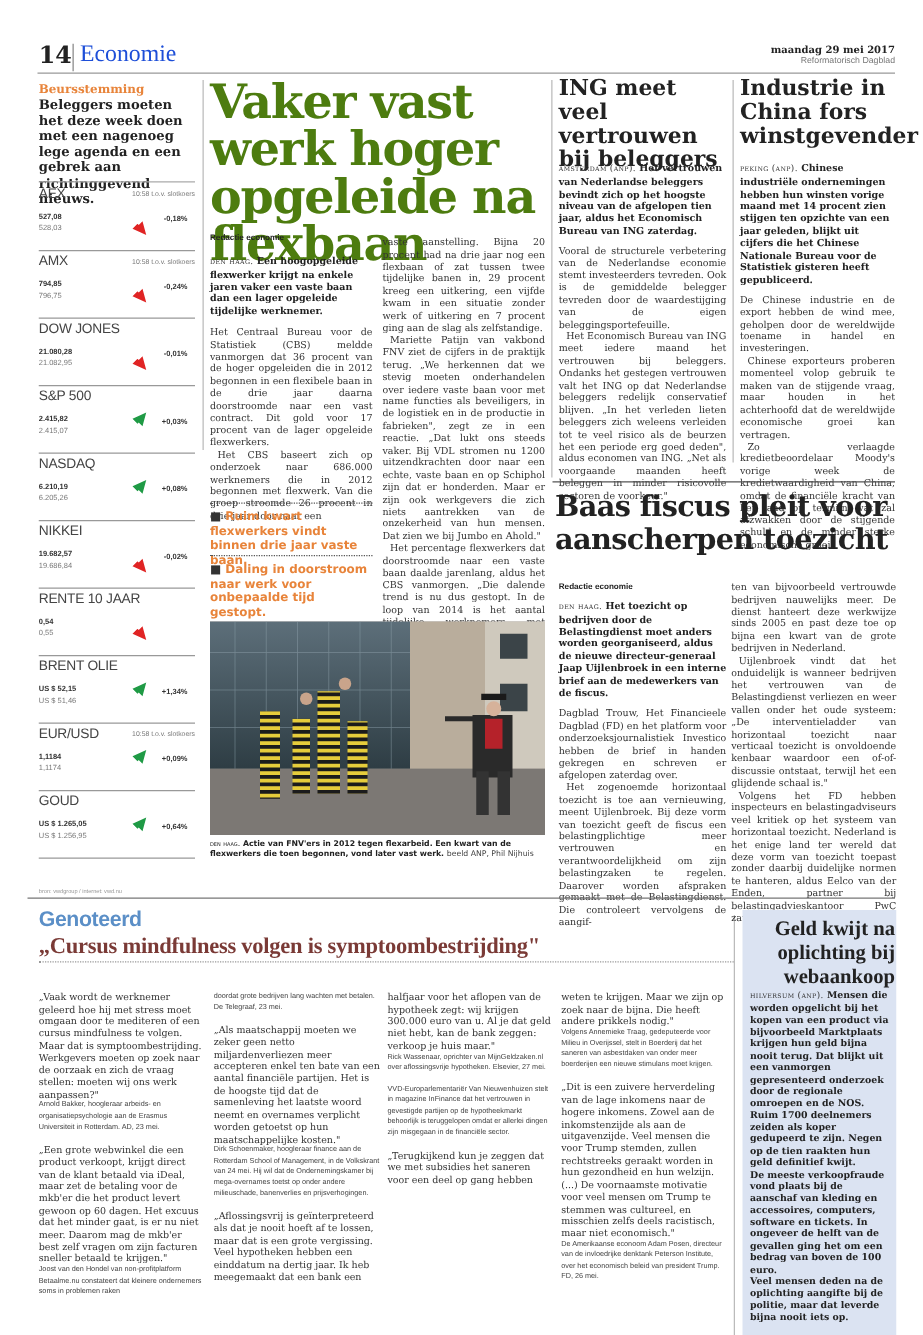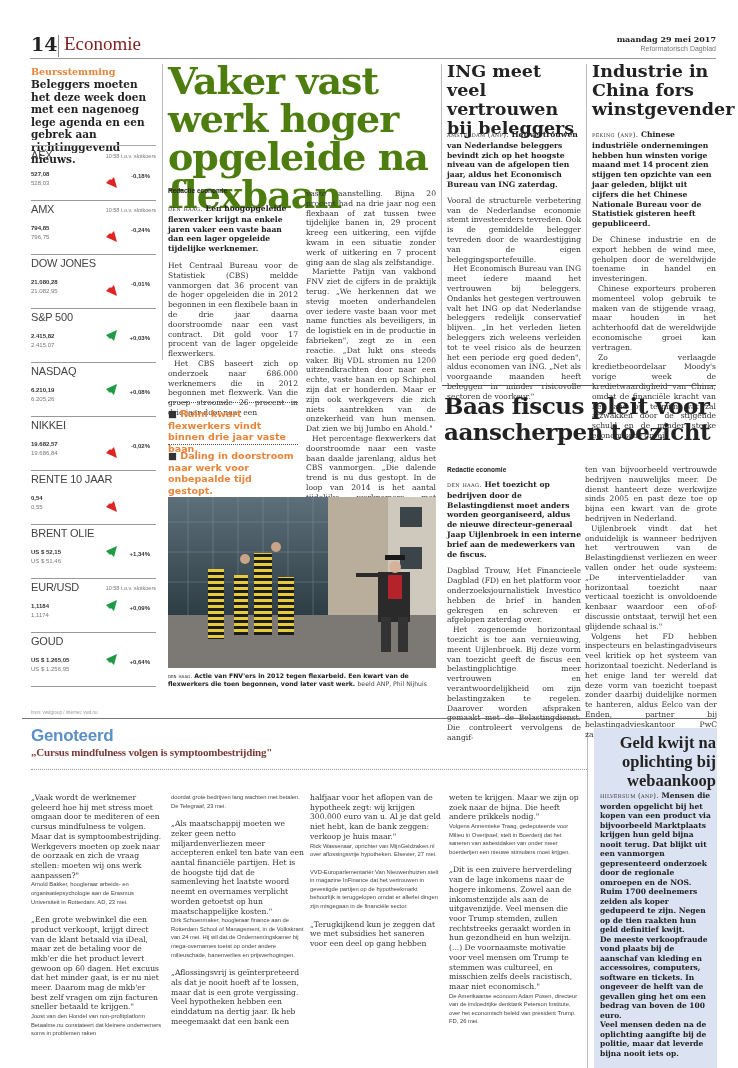--- a/index.html
+++ b/index.html
@@ -3,21 +3,21 @@
 <meta charset="utf-8">
 <style>
   * { box-sizing: border-box; margin: 0; padding: 0; }
   html, body { width: 738px; height: 1068px; background: #fff; overflow: hidden; }
   body { position: relative; font-family: "DejaVu Serif", serif; color: #222; }
   .abs { position: absolute; }
 
   
   .hdr-num { left: 31px; top: 33px; font-size: 19px; font-weight: bold; font-family: "DejaVu Serif", serif; color: #222; }
   .hdr-sep { left: 58px; top: 35px; width: 1px; height: 22px; background: #888; }
-  .hdr-sec { left: 64px; top: 33px; font-size: 19px; font-family: "Liberation Serif", serif; color: #7f1d1d; }
+  .hdr-sec { left: 64px; top: 33px; font-size: 19px; font-family: "Liberation Serif", serif; color: #1d4ed8; }
   .hdr-date { right: 22px; top: 34px; font-size: 8px; font-weight: bold; text-align: right; font-family: "DejaVu Serif", serif; }
   .hdr-paper { right: 22px; top: 45px; font-size: 7px; color: #777; font-family: "Liberation Sans", sans-serif; }
   .hdr-rule { left: 30px; top: 58px; width: 686px; height: 1px; background: #999; }
 
   
   .beurs-kicker { left: 31px; top: 66px; font-size: 9.5px; font-weight: bold; color: #e8843a; }
   .beurs-lead { left: 31px; top: 78px; width: 128px; font-size: 10.5px; font-weight: bold; line-height: 12.5px; color: #222; }
   .beurs-rule { left: 31px; top: 145px; width: 125px; height: 1px; background: #aaa; }
   .mkt { left: 31px; width: 125px; height: 54px; border-bottom: 1px solid #999; font-family: "Liberation Sans", sans-serif; }
   .mkt .name { position: absolute; left: 0; top: 2px; font-size: 11px; color: #444; letter-spacing: -0.2px; }
@@ -51,21 +51,21 @@
   
   .ing-title { left: 447px; top: 62px; width: 135px; font-size: 17.5px; font-weight: bold; line-height: 19px; color: #222; }
   .china-title { left: 592px; top: 62px; width: 135px; font-size: 17.5px; font-weight: bold; line-height: 19px; color: #222; }
 
   .fiscus-rule { left: 442px; top: 385px; width: 274px; height: 1px; background: #555; }
   .fiscus-title { left: 444px; top: 393px; width: 290px; font-size: 23px; font-weight: 900; line-height: 26px; letter-spacing: -0.5px; color: #222; }
 
   
   .gen-rule { left: 22px; top: 718px; width: 694px; height: 1px; background: #777; }
   .gen-kicker { left: 31px; top: 726px; font-family: "Liberation Sans", sans-serif; font-size: 17px; font-weight: bold; color: #5b8fc7; letter-spacing: -0.3px; }
-  .gen-title { left: 31px; top: 746px; font-family: "Liberation Serif", serif; font-size: 11px; font-weight: bold; color: #7a3a36; letter-spacing: -0.2px; }
+  .gen-title { left: 31px; top: 746px; font-family: "Liberation Serif", serif; font-size: 18px; font-weight: bold; color: #7a3a36; letter-spacing: -0.2px; }
   .gen-dots { left: 31px; top: 769px; width: 556px; border-top: 1px dotted #999; }
   .gen-col { width: 133px; }
   .q { font-size: 7.6px; line-height: 9.7px; color: #333; }
   .src { font-family: "Liberation Sans", sans-serif; font-size: 5.8px; line-height: 8.6px; color: #444; margin-bottom: 9px; }
 
   .side-box { left: 594px; top: 728px; width: 123px; height: 340px; background: #dbe3f2; }
   .side-title { left: 601px; top: 733px; width: 115px; font-family: "Liberation Serif", serif; font-size: 16.5px; font-weight: bold; line-height: 19px; color: #222; text-align: right; }
   .side-body { left: 600px; top: 791px; width: 114px; font-size: 7.5px; line-height: 9.5px; font-weight: bold; color: #222; }
 </style>
 </head>

